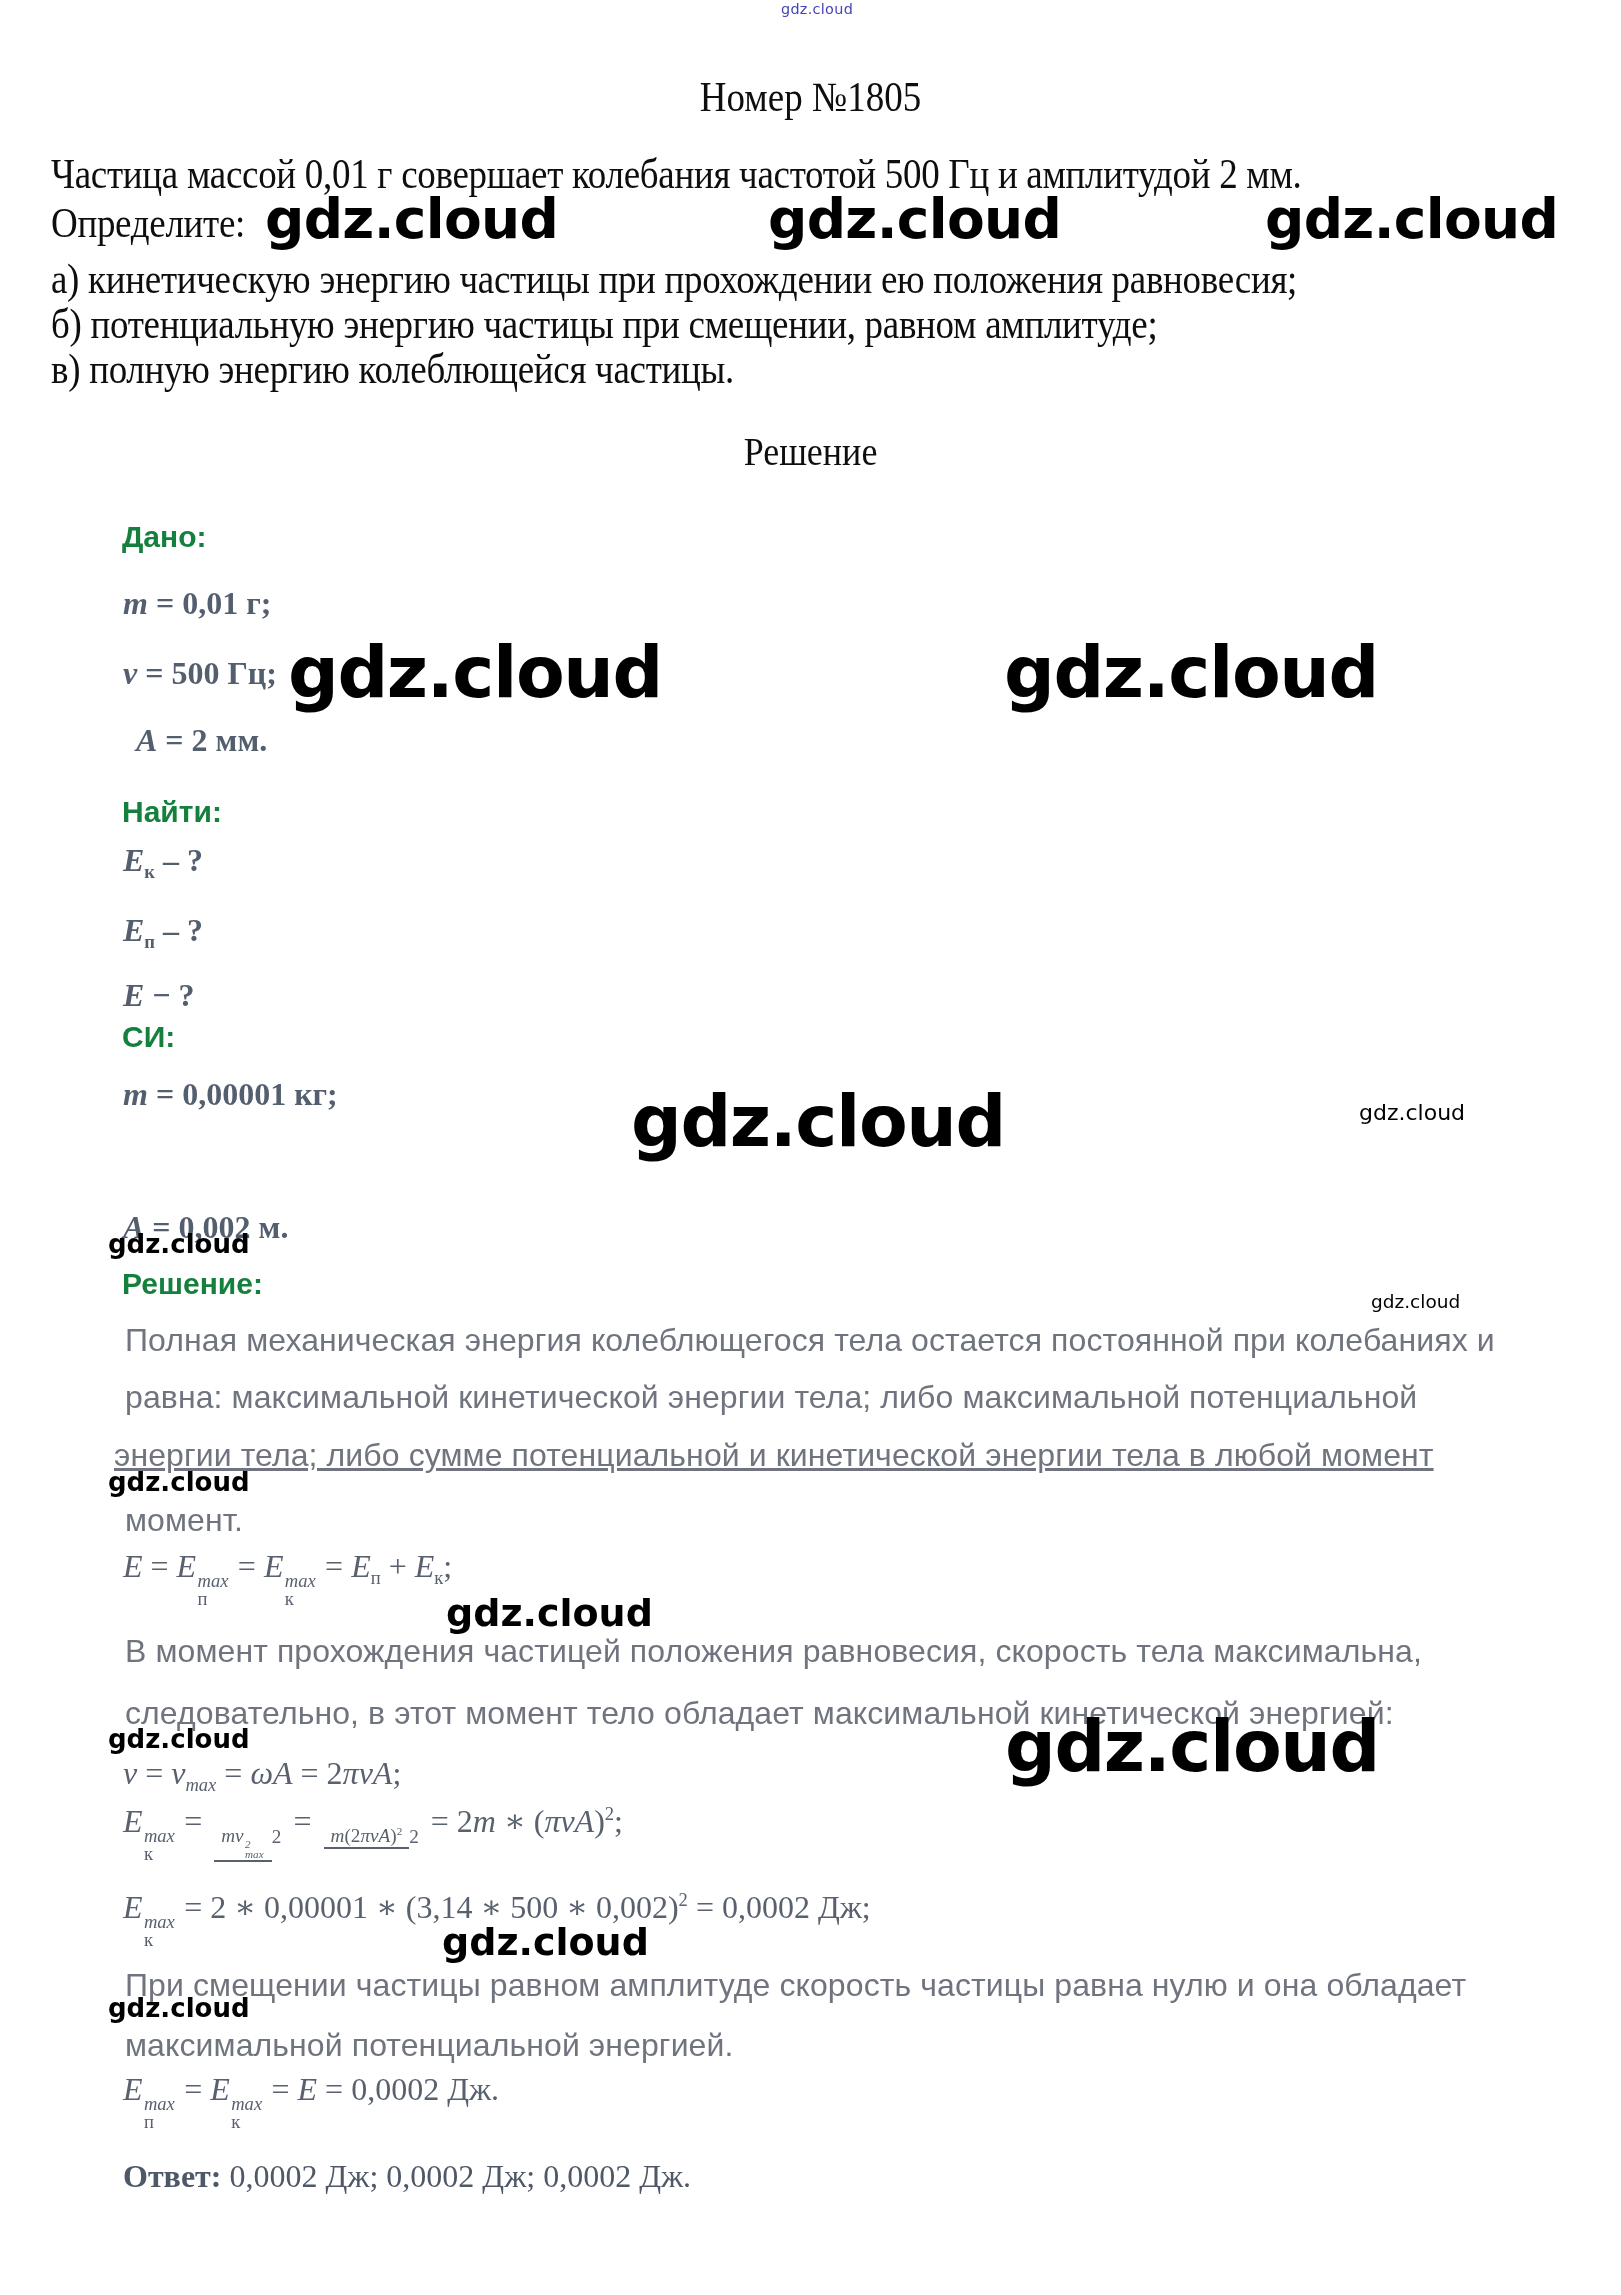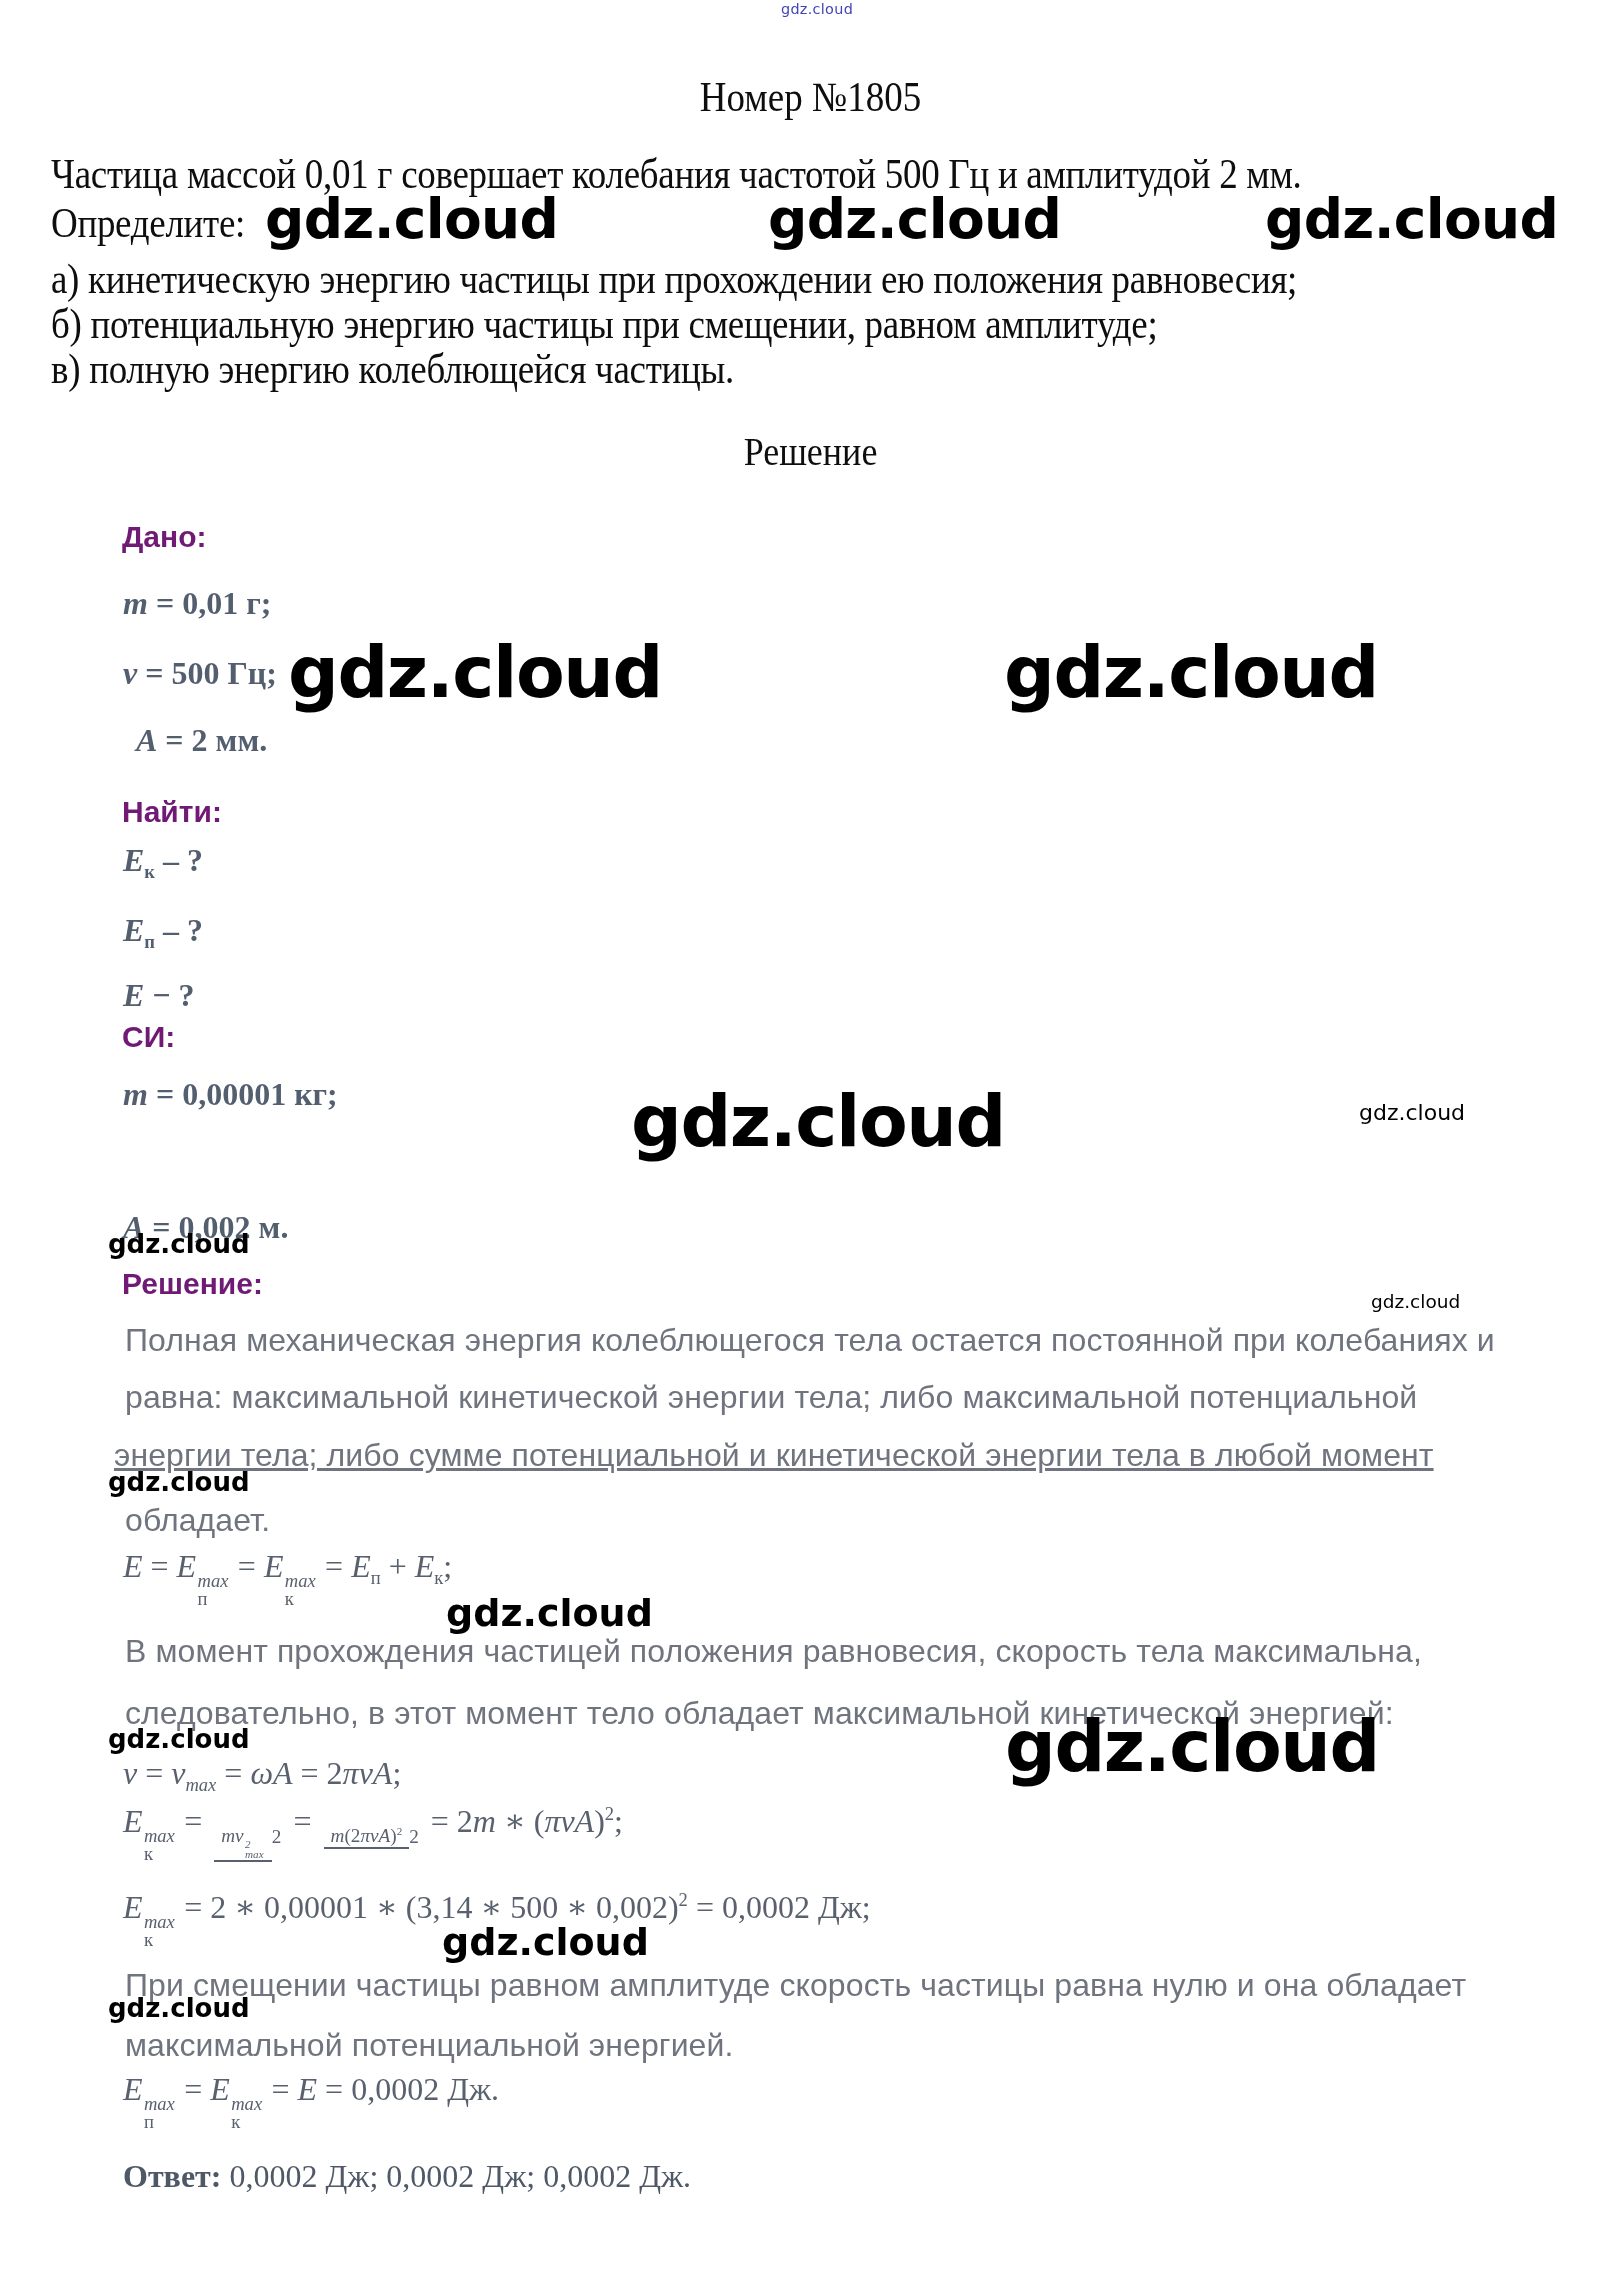--- a/index.html
+++ b/index.html
@@ -5,21 +5,21 @@
   html,body{margin:0;padding:0;background:#ffffff;}
   .page{position:relative;width:1621px;height:2295px;background:#ffffff;overflow:hidden;}
   .abs{position:absolute;white-space:nowrap;line-height:1.15;}
   .center{left:0;right:0;text-align:center;}
   .serif{font-family:"Liberation Serif","DejaVu Serif",serif;color:#0e0e0e;}
   .stretch{transform:scaleY(1.12);transform-origin:0 0;}
   .stretch-c{transform:scaleY(1.12);transform-origin:50% 0;}
   .prob{font-size:37px;letter-spacing:-0.3px;}
   .title{font-size:37px;}
   .sol-head{font-size:36px;}
-  .hlabel{font-family:"Liberation Sans","DejaVu Sans",sans-serif;font-weight:700;font-size:30px;color:#701a75;}
+  .hlabel{font-family:"Liberation Sans","DejaVu Sans",sans-serif;font-weight:700;font-size:30px;color:#15803d;}
   .math{font-family:"Liberation Serif","DejaVu Serif",serif;font-size:32px;color:#535e6f;}
   .math i{font-style:italic;}
   .math sub,.math sup{font-size:58%;}
   .given-val{font-weight:700;}
   .formula{font-weight:400;color:#59616f;}
   .ss{display:inline-flex;flex-direction:column;align-items:flex-start;font-size:58%;line-height:.95;vertical-align:-0.55em;margin-left:1.4px;margin-right:1.4px;}
   .ss-t{font-style:italic;display:block;}
   .ss-b{display:block;}
   .frac{display:inline-flex;align-items:flex-start;font-size:60%;line-height:1.2;vertical-align:-0.5em;margin:0 4.1px;}
   .frac .num{border-bottom:2.1px solid currentColor;padding:0 6.9px;}
@@ -82,21 +82,21 @@
 
   <div class="abs wm wm-sm" style="top:1231px;left:108px;">gdz.cloud</div>
 
   <div class="abs hlabel" style="top:1267px;left:122px;">Решение:</div>
   <div class="abs wm wm-xxs" style="top:1293px;left:1371px;">gdz.cloud</div>
 
   <div class="abs para" style="top:1322px;left:125px;">Полная механическая энергия колеблющегося тела остается постоянной при колебаниях и</div>
   <div class="abs para" style="top:1379px;left:125px;">равна: максимальной кинетической энергии тела; либо максимальной потенциальной</div>
   <div class="abs para" style="top:1437px;left:114px;text-decoration:underline;">энергии тела; либо сумме потенциальной и кинетической энергии тела в любой момент</div>
   <div class="abs wm wm-sm" style="top:1469px;left:108px;">gdz.cloud</div>
-  <div class="abs para" style="top:1502px;left:125px;">обладает.</div>
+  <div class="abs para" style="top:1502px;left:125px;">момент.</div>
 
   <div class="abs math formula" style="top:1548px;left:123px;"><i>E</i> = <i>E</i><span class="ss">
         <span class="ss-t"><i>max</i></span>
         <span class="ss-b">п</span>
       </span> = <i>E</i><span class="ss">
         <span class="ss-t"><i>max</i></span>
         <span class="ss-b">к</span>
       </span> = <i>E</i><sub>п</sub> + <i>E</i><sub>к</sub>;</div>
   <div class="abs wm wm-md" style="top:1594px;left:446px;">gdz.cloud</div>
 

